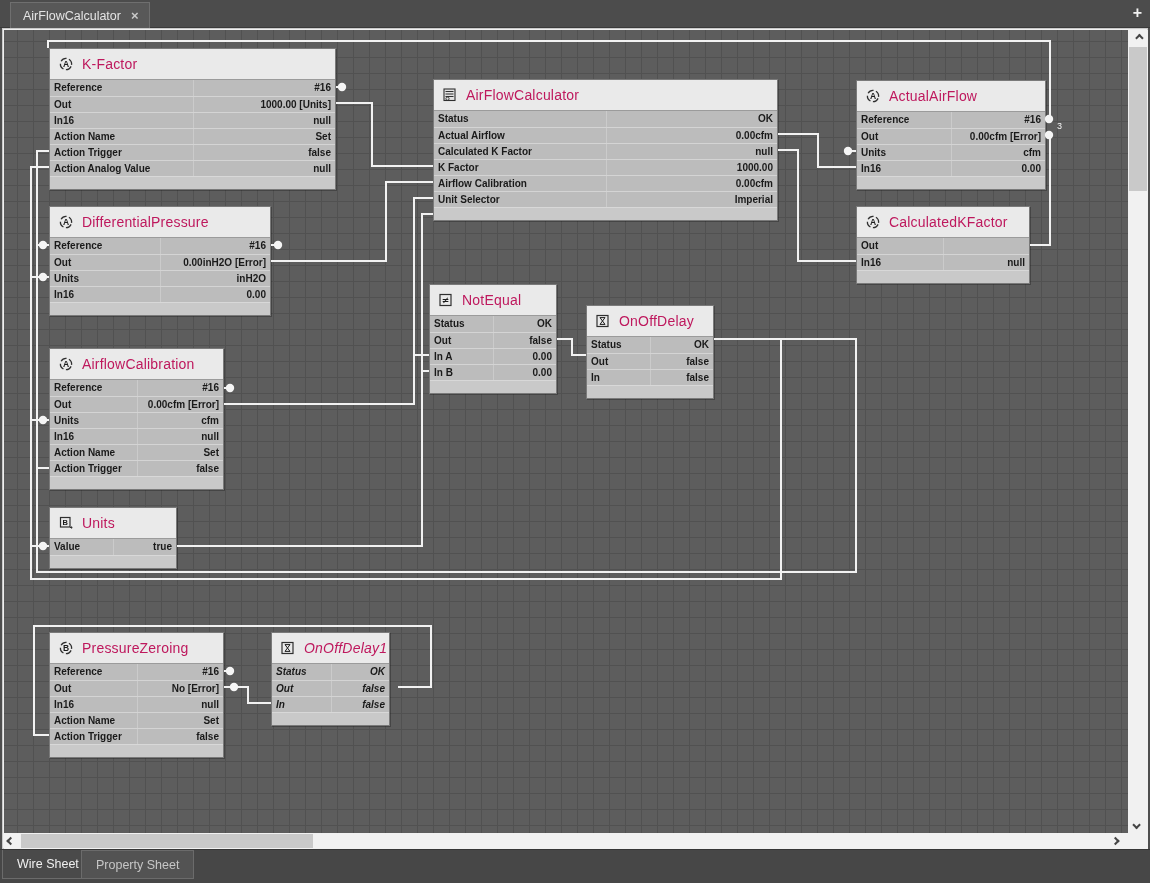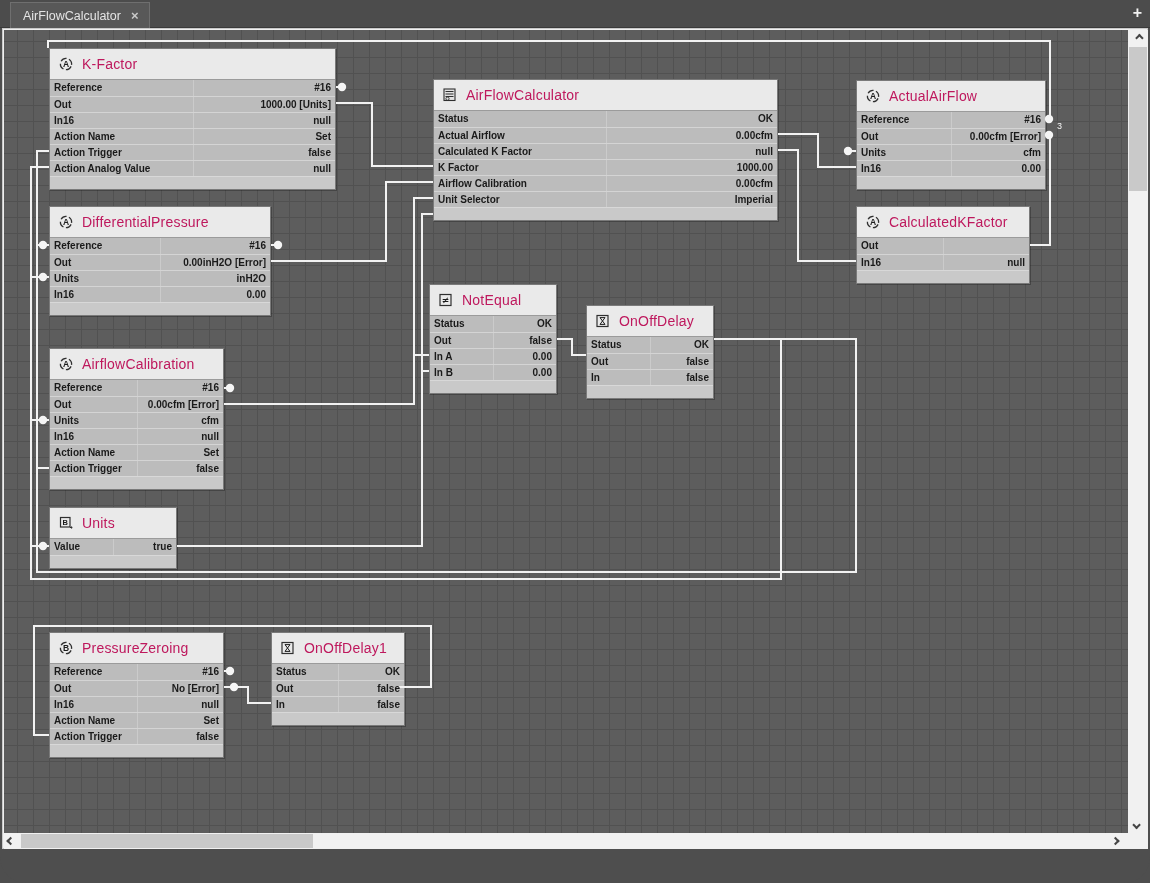--- a/index.html
+++ b/index.html
@@ -372,21 +372,21 @@
               <span class="row-name">Action Name</span>
               <span class="row-value">Set</span>
             </div>
             <div class="block-row">
               <span class="row-name">Action Trigger</span>
               <span class="row-value">false</span>
             </div>
           </div>
           <div class="block-footer"></div>
         </div>
-        <div class="block" style="left: 267px; top: 602px; width: 134px;">
+        <div class="block" style="left: 267px; top: 602px; width: 119px; font-style: italic;">
           <div class="block-header">
             <span class="bicon">
               <svg xmlns="http://www.w3.org/2000/svg" width="16" height="16" viewBox="0 0 16 16">
                 <rect x="2" y="2.5" width="11" height="11" fill="none" stroke="#2f2f2f" stroke-width="1.2"></rect>
                 <path d="M5 4.6 h5 l-2.5 3.4 2.5 3.4 h-5 l2.5 -3.4 z" fill="none" stroke="#1c1c1c" stroke-width="1"></path>
               </svg>
             </span>
             <span class="block-title">OnOffDelay1</span>
           </div>
           <div class="block-rows">
@@ -465,14 +465,22 @@
         </div>
       <div class="hthumb"></div>
       <div class="sbtn" style="left:1102px;top:0;">
           <span class="chev right"></span>
         </div>
     </div>
 
     <div class="scroll-corner"></div>
   </div>
 
+  <div id="bottom-tabbar">
+    <div id="btab-wire" class="btab">
+      <span>Wire Sheet</span>
+    </div>
+    <div id="btab-prop" class="btab">
+      <span>Property Sheet</span>
+    </div>
+  </div>
 
 </div>
 
 </body></html>

